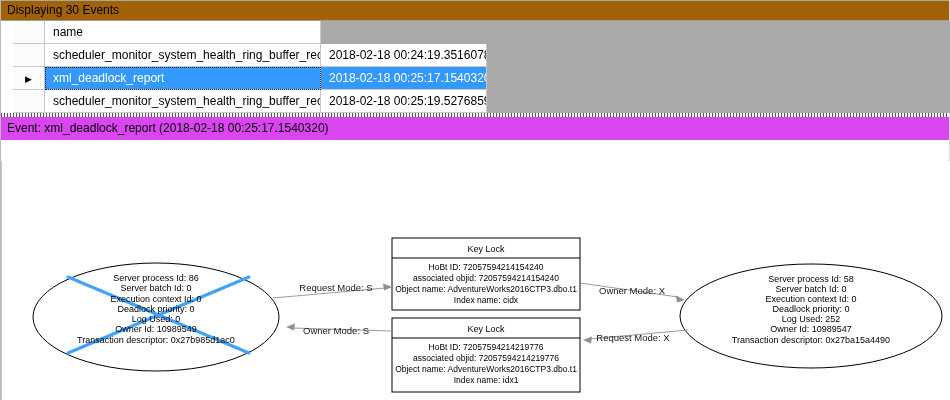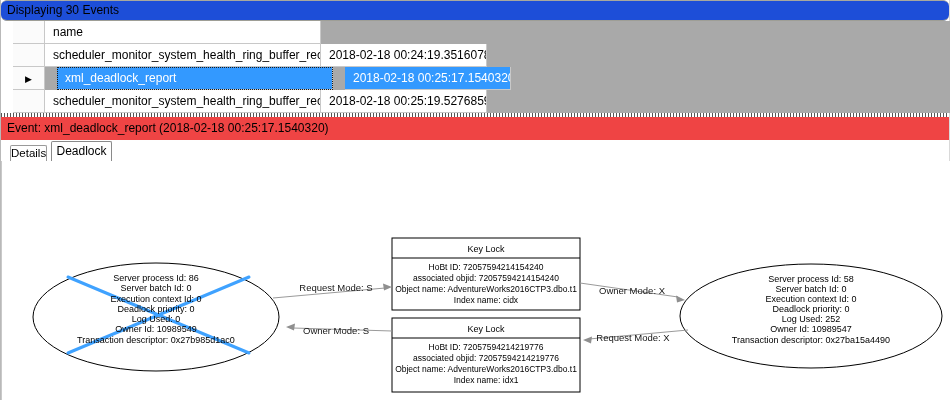--- a/index.html
+++ b/index.html
@@ -2,43 +2,43 @@
 <html><head>
 <meta charset="utf-8">
 <style>
   html,body { margin:0; padding:0; background:#ffffff; }
   body { width:950px; height:400px; overflow:hidden; font-family:"Liberation Sans",sans-serif; }
   .window { position:relative; width:950px; height:400px; box-sizing:border-box;
             border-left:1px solid #b9b9b9; border-right:1px solid #d9d9d9; background:#fff; }
 
   
   .info-bar { position:absolute; left:0; top:0; width:100%; height:21px; box-sizing:border-box;
-              background:#1d4ed8; border-top:1px solid #a8a89e; border-bottom:1px solid #9e9e96;
-              font-size:12px; line-height:19px; padding-left:6px; color:#000;border-radius:6px; }
+              background:#a16207; border-top:1px solid #a8a89e; border-bottom:1px solid #9e9e96;
+              font-size:12px; line-height:19px; padding-left:6px; color:#000; }
 
   
   .grid { position:absolute; left:12px; top:21px; width:100%; height:92px; background:#A9A9A9; }
   .grid-row { display:flex; height:23px; }
   .cell { box-sizing:border-box; background:#fff; font-size:12px; line-height:22px;
           white-space:nowrap; overflow:hidden; border-right:1px solid #c8c8c8; border-bottom:1px solid #c8c8c8; }
   .rowhdr { width:32px; background:#fbfbfb; text-align:center; }
   .name-col { width:276px; padding-left:8px; }
   .ts-col { width:166px; padding-left:8px; }
   .filler { flex:1; background:#A9A9A9; border:none; }
-  .grid-row.sel .name-col, .grid-row.sel .ts-col { background:#3399FF; color:#fff;margin-left:12px; }
+  .grid-row.sel .name-col, .grid-row.sel .ts-col { background:#3399FF; color:#fff; }
   .grid-row.sel .name-col { outline:1px dotted #1b1b1b; outline-offset:-1px; }
   .row-arrow { font-size:9px; color:#000; line-height:22px; }
 
   
   .separator { position:absolute; left:0; top:113px; width:100%; height:4px; background:#fff;
                background-image:repeating-linear-gradient(90deg,#555 0 1px,#fff 1px 3px); }
 
   
   .event-bar { position:absolute; left:0; top:117px; width:100%; height:23px; box-sizing:border-box;
-               background:#ef4444; font-size:12px; line-height:23px; padding-left:6px; color:#000; }
+               background:#d946ef; font-size:12px; line-height:23px; padding-left:6px; color:#000; }
 
   
   .tab-strip { position:absolute; left:0; top:140px; width:100%; height:21px; background:#fff; }
   .tab { position:absolute; bottom:0; box-sizing:border-box; background:#fff; text-align:center;
          border:1px solid #8a8a8a; border-bottom:none; border-radius:2px 2px 0 0; color:#000; cursor:default; }
   .tab.inactive { left:9px; width:37px; height:16px; font-size:11.5px; line-height:15px; border-color:#9a9a9a; }
   .tab.active   { left:50px; width:61px; height:20px; font-size:12px; line-height:18px; }
 
   
   .graph { position:absolute; left:0; top:161px; width:950px; height:239px; background:#fff;
@@ -83,24 +83,20 @@
       <div class="cell name-col">scheduler_monitor_system_health_ring_buffer_recorded</div>
       <div class="cell ts-col">2018-02-18 00:25:19.5276859</div>
       <div class="cell filler"></div>
     </div>
   </div>
 
   <div class="separator"></div>
 
   <div class="event-bar">Event: xml_deadlock_report (2018-02-18 00:25:17.1540320)</div>
 
-  <div class="tab-strip">
-    <div class="tab inactive">Details</div>
-    <div class="tab active">Deadlock</div>
-  </div>
 
   <div class="graph">
     <svg width="948" height="239" viewBox="0 161 948 239">
 
       <g>
         <ellipse class="nstroke" cx="154" cy="317" rx="123" ry="54"></ellipse>
         <line class="xline" x1="66" y1="277" x2="247" y2="353"></line>
         <line class="xline" x1="66" y1="353" x2="247" y2="277"></line>
         <text class="ntext" x="154" y="281">Server process Id: 86</text>
         <text class="ntext" x="154" y="291">Server batch Id: 0</text>

